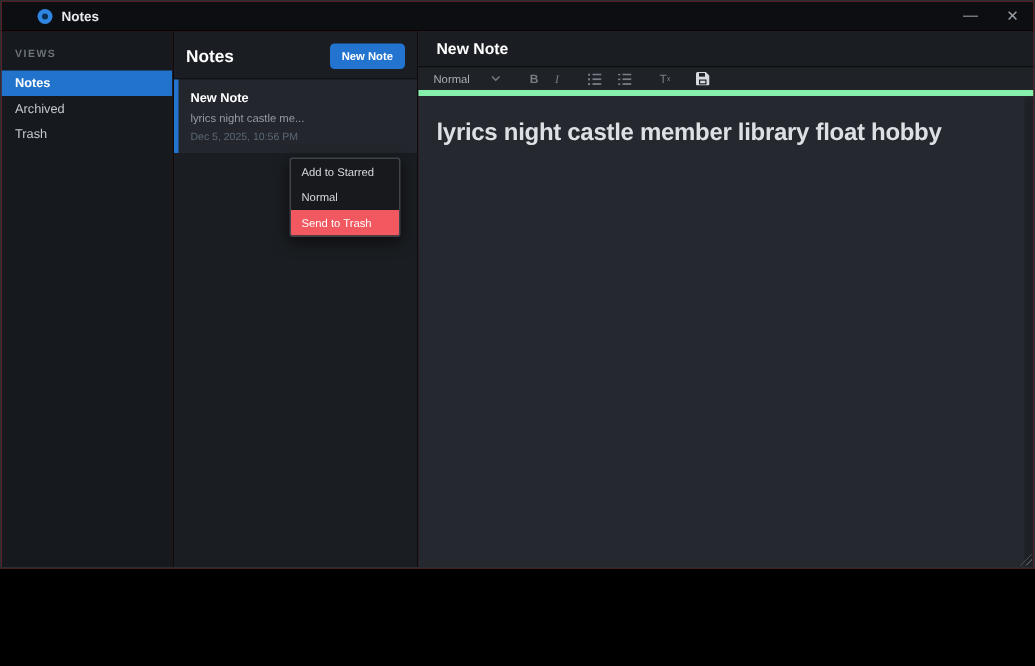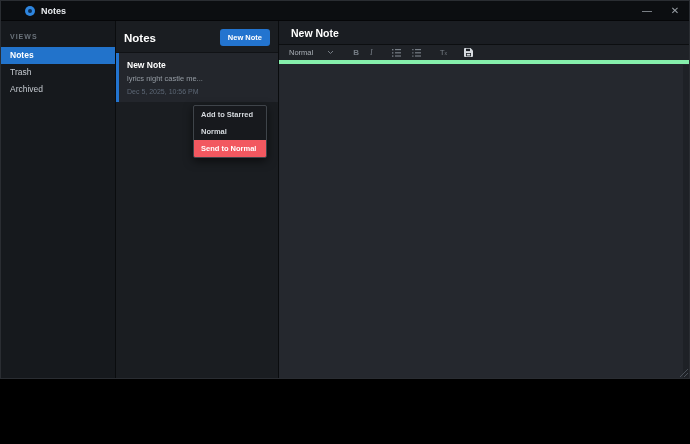--- a/index.html
+++ b/index.html
@@ -47,21 +47,21 @@
   .tb-icon.bold { font-weight:bold; }
   .tb-icon.italic { font-style:italic; font-family:"Liberation Serif", serif; }
   .tb-icon svg { display:block; }
   .tb-icon.save { color:#d7dbe0; margin-left:6px; }
   .tb-sep { width:8px; }
   .editor-content { flex:1 1 auto; padding:10px 16px 0 12px; }
   .content-line { color:#dde1e6; font-size:16px; font-weight:bold; line-height:29px; letter-spacing:-0.2px; white-space:nowrap; overflow:hidden; }
   .editor-scrollbar { position:absolute; top:44px; right:0; width:6px; bottom:0; background:#1e2126; }
 
   
-  .context-menu { position:absolute; left:192px; top:104px; width:74px; background:#17191d; border:1px solid #3f444a; border-radius:2px; box-shadow:0 3px 10px rgba(0,0,0,0.6); z-index:10; overflow:hidden;font-weight:bold; }
+  .context-menu { position:absolute; left:192px; top:104px; width:74px; background:#17191d; border:1px solid #3f444a; border-radius:2px; box-shadow:0 3px 10px rgba(0,0,0,0.6); z-index:10; overflow:hidden; }
   .menu-item { height:17px; line-height:17px; padding-left:7px; font-size:7.5px; color:#d6dade; white-space:nowrap; }
   .menu-item.danger { background:#f25860; color:#ffffff; }
 
   
   .resize-grip { position:absolute; right:1px; bottom:1px; width:9px; height:9px; z-index:20;
     background:linear-gradient(135deg, transparent 50%, transparent 55%, #4a5058 55%, #4a5058 60%, transparent 60%, transparent 75%, #4a5058 75%, #4a5058 80%, transparent 80%); }
 </style>
 </head>
 <body>
 
@@ -74,22 +74,22 @@
       <span class="win-btn">—</span>
       <span class="win-btn">✕</span>
     </div>
   </div>
 
   <div class="body">
 
     <aside class="sidebar">
       <div class="views-label">VIEWS</div>
       <div class="side-item selected">Notes</div>
+      <div class="side-item">Archived</div>
       <div class="side-item">Trash</div>
-      <div class="side-item">Archived</div>
     </aside>
 
     <section class="notes-col">
       <div class="col-header">
         <span class="col-title">Notes</span>
         <button class="new-note-btn">New Note</button>
       </div>
       <div class="note-list">
         <div class="note-item">
           <div class="note-item-title">New Note</div>
@@ -146,25 +146,26 @@
         <span class="tb-icon save">
           <svg width="9" height="9" viewBox="0 0 9 9">
               <path d="M0 1a1 1 0 0 1 1-1h5.5L9 2.5V8a1 1 0 0 1-1 1H1a1 1 0 0 1-1-1V1z" fill="#d7dbe0"></path>
               <rect x="2" y="0.7" width="4" height="2.4" fill="#1f2227"></rect>
               <rect x="2" y="5" width="5" height="3.3" fill="#1f2227"></rect>
               <rect x="2.8" y="5.8" width="3.4" height="1.7" fill="#d7dbe0"></rect>
             </svg>
         </span>
       </div>
       <div class="editor-content">
+        <div class="content-line">lyrics night castle member library float hobby</div>
       </div>
       <div class="editor-scrollbar"></div>
     </section>
   </div>
 
   <div class="context-menu">
     <div class="menu-item">Add to Starred</div>
     <div class="menu-item">Normal</div>
-    <div class="menu-item danger">Send to Normal</div>
+    <div class="menu-item danger">Send to Trash</div>
   </div>
 
   <div class="resize-grip"></div>
 </div>
 
 </body></html>

